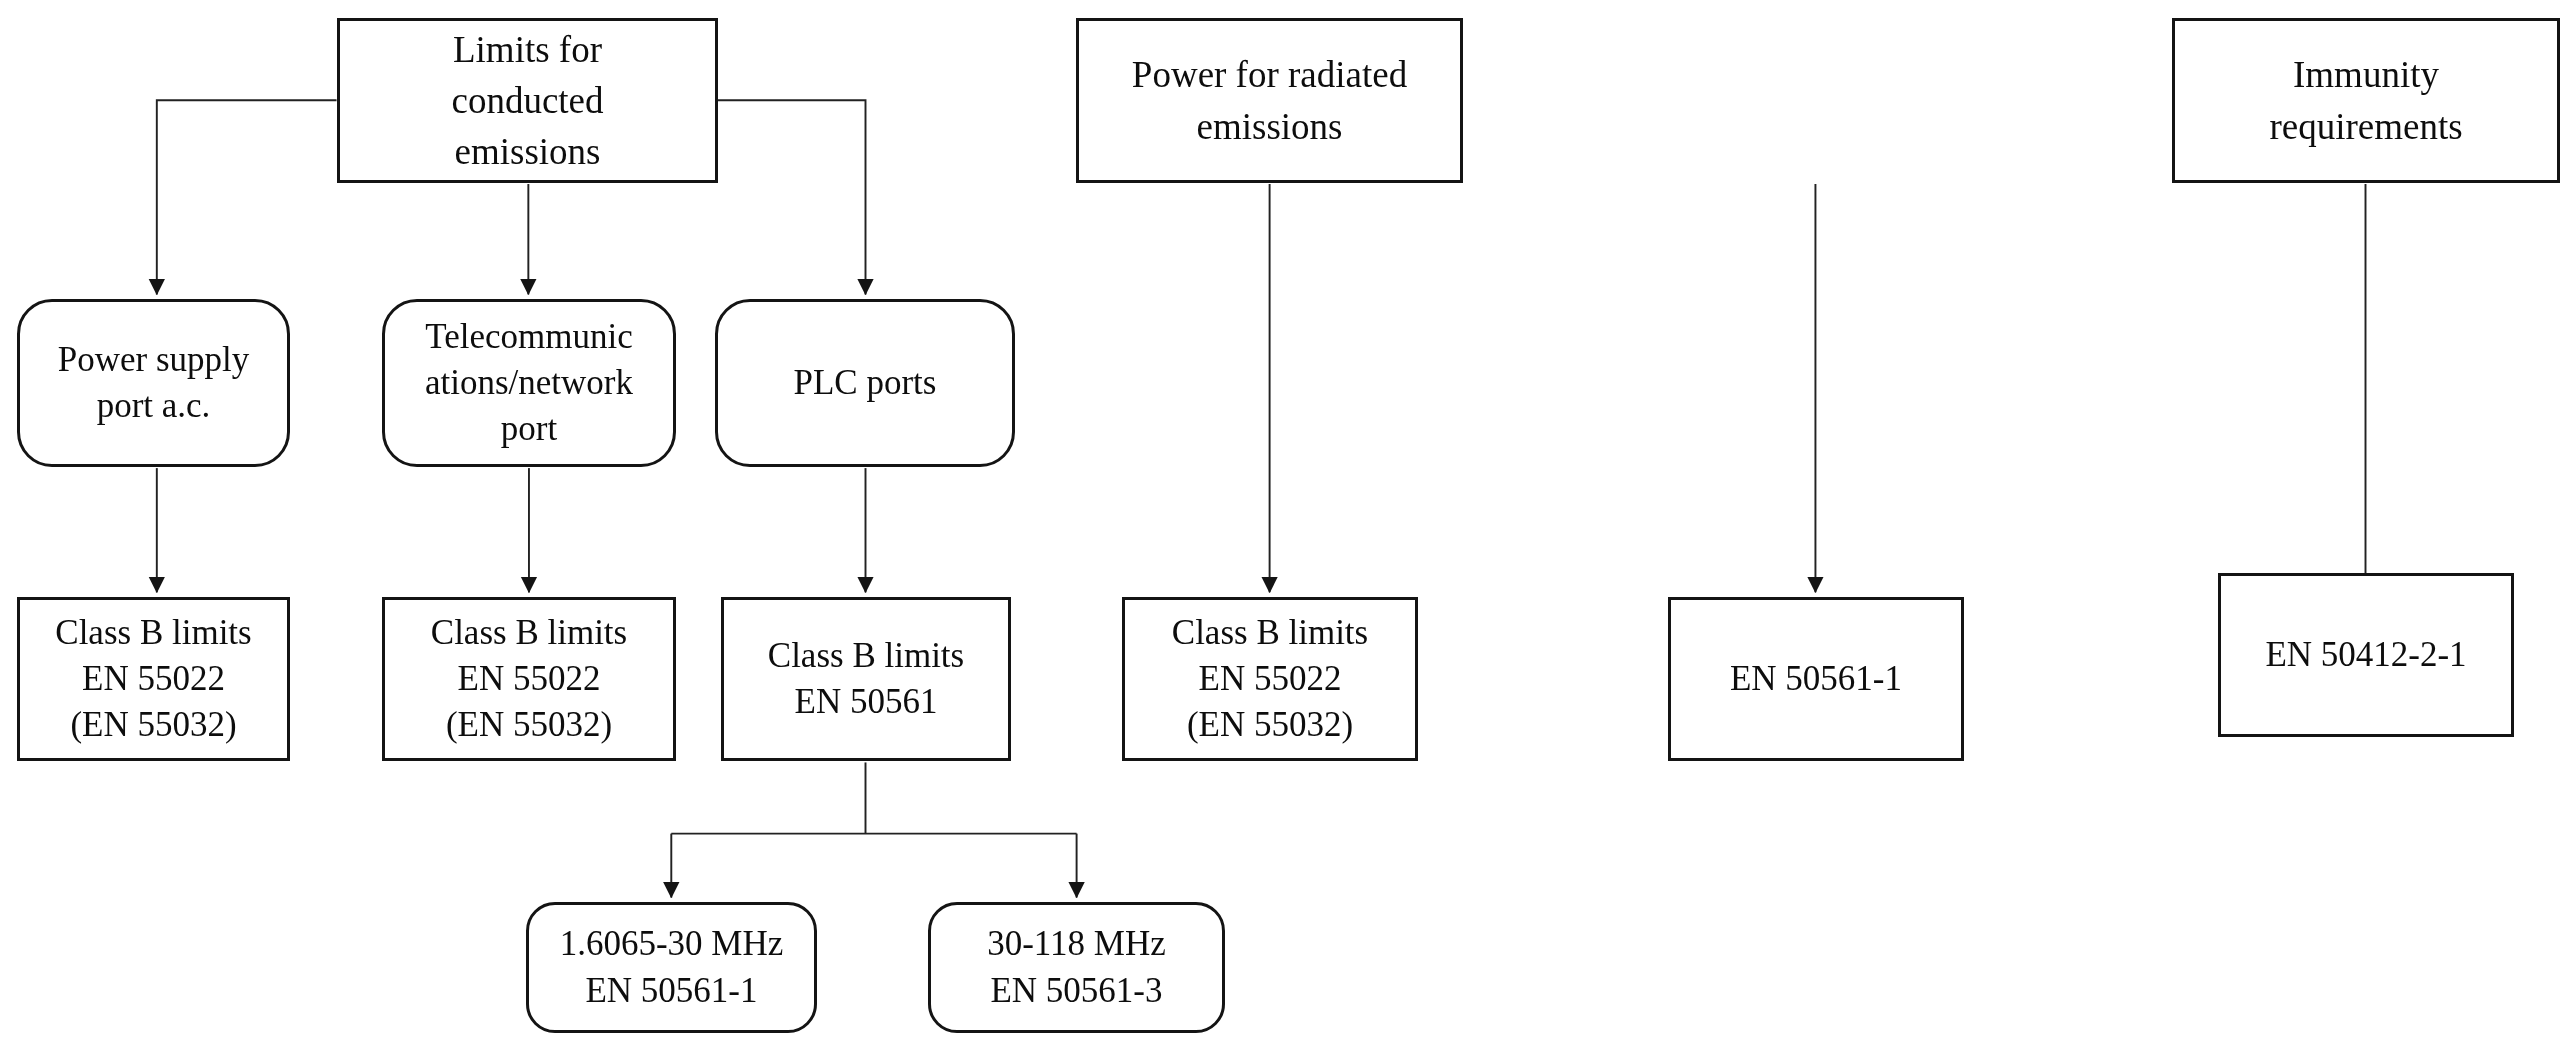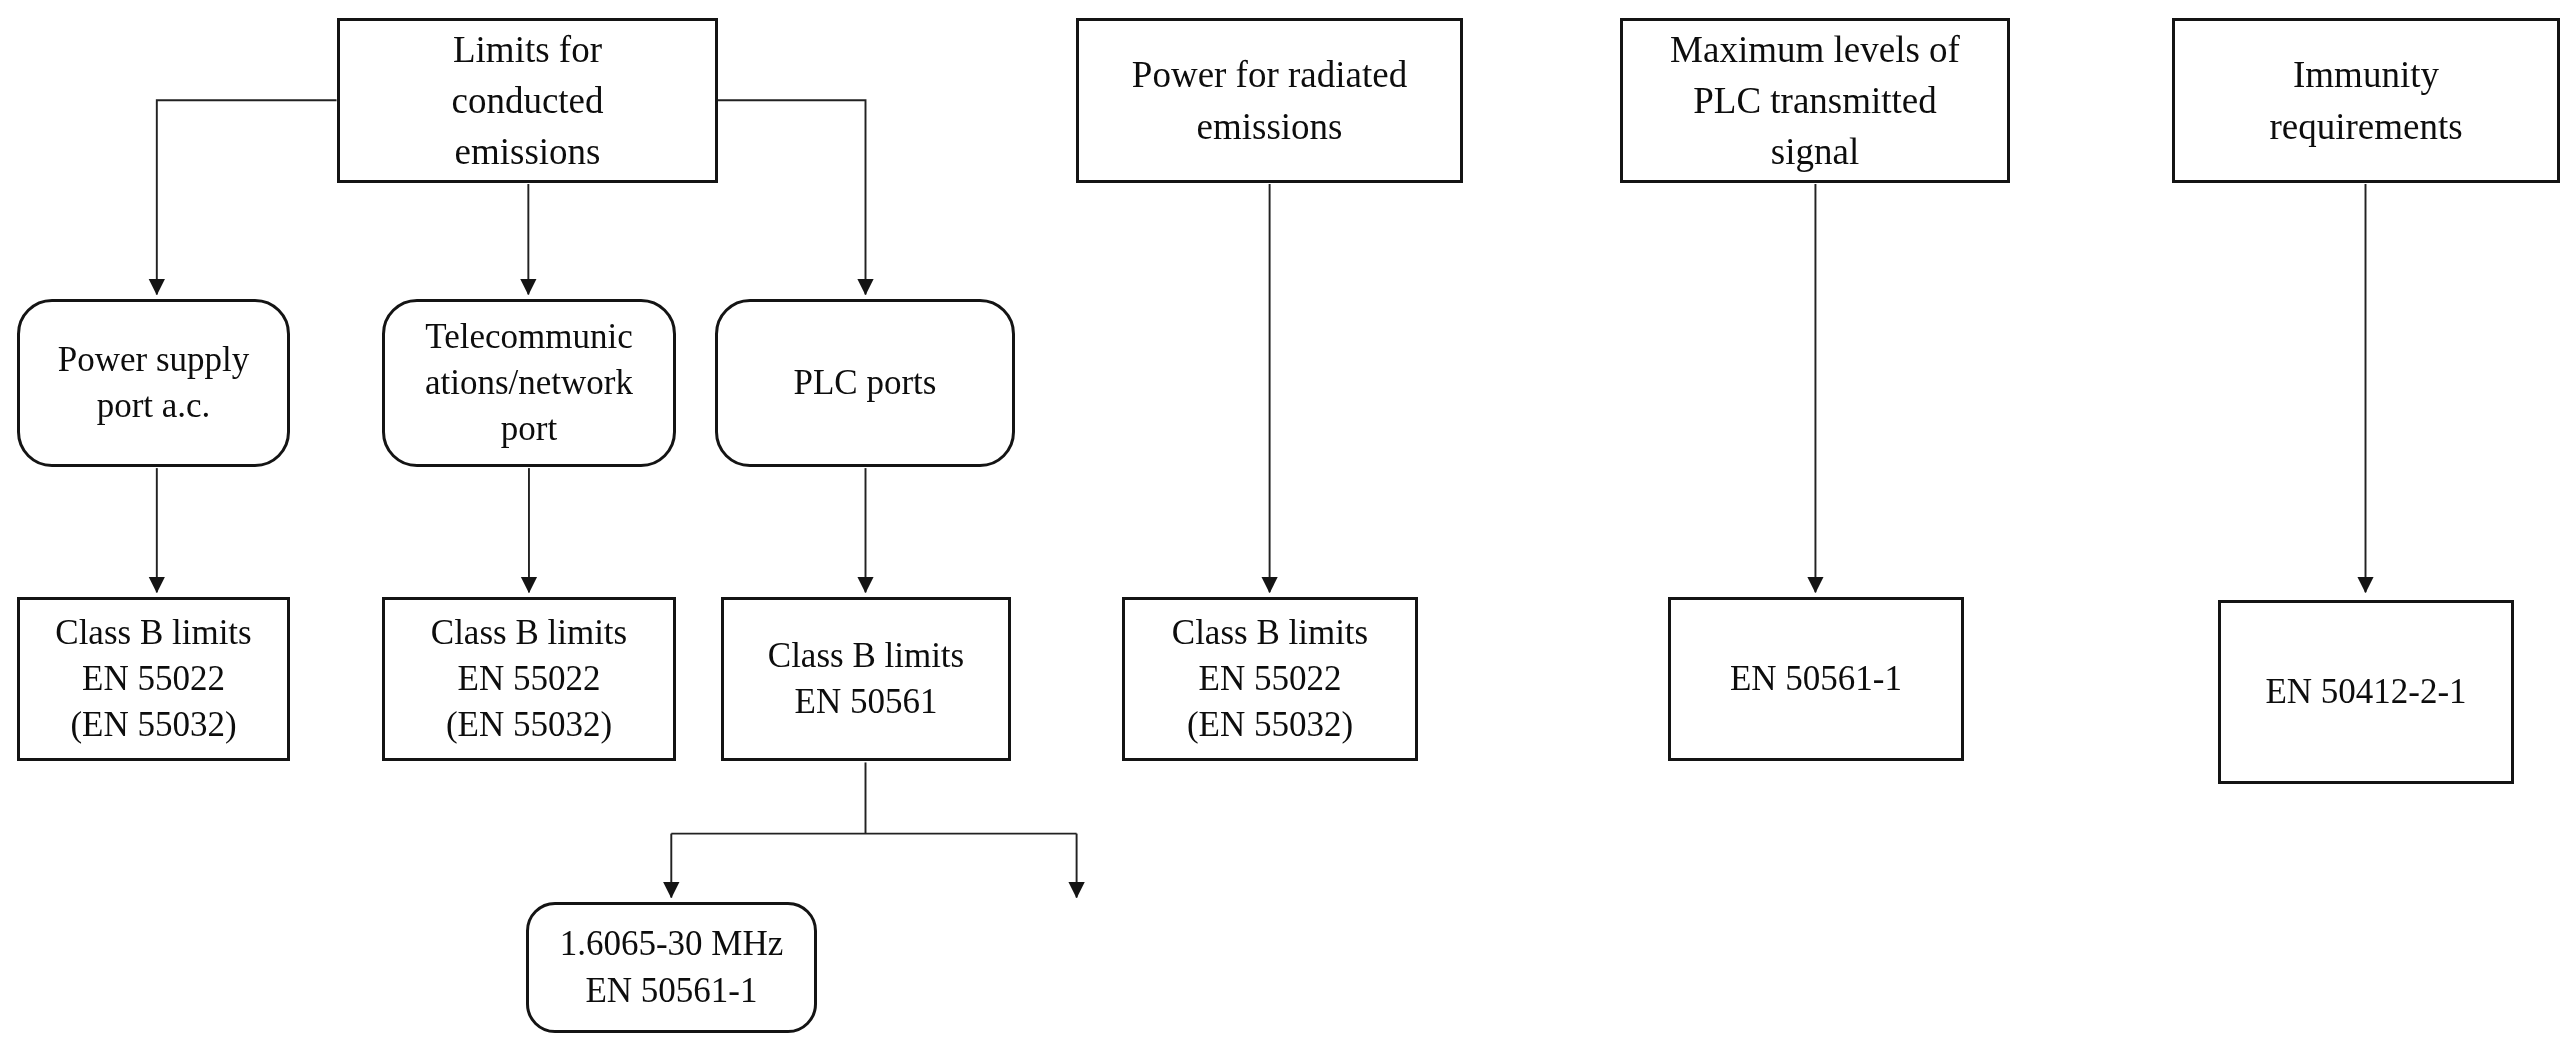--- a/index.html
+++ b/index.html
@@ -53,21 +53,21 @@
 
   #node-powerport   { left: 17px;   top: 299px;  width: 273px; height: 168px; }
   #node-telecomport { left: 382px;  top: 299px;  width: 294px; height: 168px; }
   #node-plcports    { left: 715px; top: 299px;  width: 300px; height: 168px; }
 
   #node-classb-1    { left: 17px;   top: 597px;  width: 273px; height: 164px; }
   #node-classb-2    { left: 382px;  top: 597px;  width: 294px; height: 164px; }
   #node-classb-plc  { left: 721px; top: 597px;  width: 290px; height: 164px; }
   #node-classb-rad  { left: 1122px; top: 597px;  width: 296px; height: 164px; }
   #node-en50561-1   { left: 1668px; top: 597px;  width: 296px; height: 164px; }
-  #node-en50412     { left: 2218px; top: 600px;  width: 296px; height: 184px; }
+  #node-en50412     { left: 2218px; top: 573px;  width: 296px; height: 164px; }
 
   #node-band-low    { left: 526px;  top: 902px; width: 291px; height: 131px; border-radius: 29px; text-align: center; }
   #node-band-high   { left: 928px; top: 902px; width: 297px; height: 131px; border-radius: 29px; }
 </style>
 </head>
 <body>
 
 <div id="stage">
 
   <svg id="connector-layer" viewBox="0 0 4271 1739" xmlns="http://www.w3.org/2000/svg">
@@ -89,23 +89,20 @@
     <path class="edge" d="M 1113 1382 L 1785 1382"></path>
     <path class="edge" d="M 1113 1382 L 1113 1488" marker-end="url(#arrow)"></path>
     <path class="edge" d="M 1785 1382 L 1785 1488" marker-end="url(#arrow)"></path>
   </svg>
 
   <div class="node rect toprow" id="node-conducted">Limits for
 conducted
 emissions</div>
   <div class="node rect toprow" id="node-radiated">Power for radiated
 emissions</div>
-  <div class="node rect toprow" id="node-maxlevels">Maximum levels of
-PLC transmitted
-signal</div>
   <div class="node rect toprow" id="node-immunity">Immunity
 requirements</div>
 
   <div class="node round" id="node-powerport">Power supply
 port a.c.</div>
   <div class="node round" id="node-plcports">PLC ports</div>
   <div class="node round" id="node-telecomport">Telecommunic
 ations/network
 port</div>
 
@@ -118,15 +115,17 @@
   <div class="node rect" id="node-classb-plc">Class B limits
 EN 50561</div>
   <div class="node rect" id="node-classb-rad">Class B limits
 EN 55022
 (EN 55032)</div>
   <div class="node rect" id="node-en50561-1">EN 50561-1</div>
   <div class="node rect" id="node-en50412">EN 50412-2-1</div>
 
   <div class="node round" id="node-band-low">1.6065-30 MHz
 EN 50561-1</div>
+  <div class="node round" id="node-band-high">30-118 MHz
+EN 50561-3</div>
 
 </div>
 
 
 </body></html>

